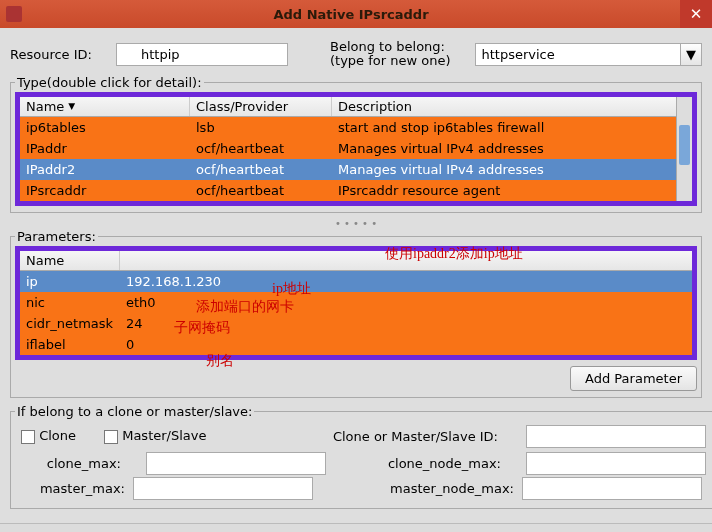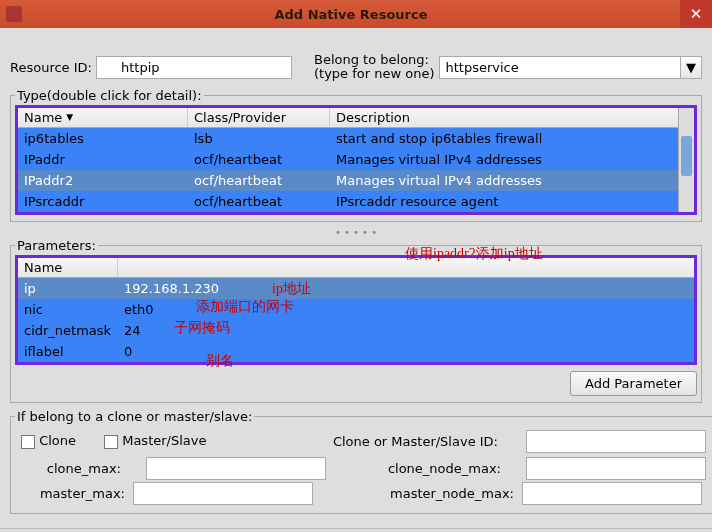--- a/index.html
+++ b/index.html
@@ -2,29 +2,29 @@
 <html><head>
 <meta charset="utf-8">
 <style>
 * { box-sizing: border-box; margin: 0; padding: 0; font-family: "DejaVu Sans", Arial, sans-serif; font-size: 13px; }
 body { background: #dcdcdc; width: 712px; height: 532px; position: relative; overflow: hidden; }
 .titlebar { background: linear-gradient(#d55a3a,#c94a2a); height: 28px; display: flex; align-items: center; color: #3a2a1a; position: relative; }
 .titlebar .title { flex: 1; text-align: center; font-weight: 600; color: #2a1a0a; }
 .titlebar .app-icon { width: 16px; height: 16px; margin-left: 6px; background: #a33; border-radius: 2px; }
 .titlebar .close { width: 32px; height: 28px; background: #c0392b; color: #fff; display: flex; align-items: center; justify-content: center; font-size: 15px; }
 .body { padding: 12px 10px 8px 10px; background: #dedede; }
-.row { display: flex; align-items: center; gap: 4px; margin-bottom: 6px; margin-top: 13px; }
+.row { display: flex; align-items: center; gap: 24px; margin-bottom: 6px; }
 .label { white-space: nowrap; }
 .input { background: #fff; border: 1px solid #aaa; padding: 3px 6px; font-size: 13px; }
 .combo { display: flex; }
 .combo .input { flex: 1; border-right: none; }
 .combo .arrow { width: 22px; border: 1px solid #aaa; background: linear-gradient(#fefefe,#e5e5e5); display: flex; align-items: center; justify-content: center; font-size: 10px; }
 fieldset { border: 1px solid #aaa; margin-bottom: 6px; padding: 2px 4px 6px 4px; }
 legend { padding: 0 2px; font-size: 13px; }
-.grid { border: 3px solid #6d28d9; background: #3b82f6; position: relative; }
+.grid { border: 5px solid #6d28d9; background: #f97316; position: relative; }
 .grid-head { display: flex; background: linear-gradient(#f6f6f6,#e6e6e6); border-bottom: 1px solid #aaa; }
 .gh { border-right: 1px solid #ccc; padding: 2px 6px; display: flex; align-items: center; gap: 4px; }
 .gh .sort { font-size: 9px; }
 .grid-body { max-height: 88px; overflow-y: scroll; }
 .gr { display: flex; height: 21px; align-items: center; }
 .gr.sel { background: #5a8bc8; color: #fff; }
 .gc { padding: 18px 6px; overflow: hidden; white-space: nowrap; }
 .type-scroll { position: absolute; right: 0; top: 0; bottom: 0; width: 16px; background: #ddd; border-left: 1px solid #aaa; }
 .type-scroll .thumb { position: absolute; left: 2px; right: 2px; top: 28px; height: 40px; background: #7aa7d9; border-radius: 2px; }
 .resize-handle { height: 10px; display: flex; align-items: center; justify-content: center; gap: 2px; color: #888; font-size: 10px; cursor: row-resize; }
@@ -35,28 +35,28 @@
 .anno { position: absolute; color: #c00; font-size: 14px; font-family: SimSun, serif; pointer-events: none; white-space: nowrap; }
 .cols-type .c1{width:170px}.cols-type .c2{width:142px}.cols-type .c3{flex:1}
 .cols-param .c1{width:100px}.cols-param .c2{flex:1}
 .footer { display:flex; justify-content:flex-end; gap:8px; padding: 8px 10px; border-top:1px solid #bbb; }
 </style>
 </head>
 <body>
 
 <div class="titlebar">
   <span class="app-icon"></span>
-  <span class="title">Add Native Resource</span>
+  <span class="title">Add Native IPsrcaddr</span>
   <span class="close">✕</span>
 </div>
 
 <div class="body">
   <div class="row">
     <span class="label">Resource ID:</span>
-    <input class="input" style="width: 196px; padding-left: 24px;" value="httpip">
+    <input class="input" style="width: 172px; padding-left: 24px;" value="httpip">
     <div style="display:flex;flex-direction:column;line-height:1.1;margin-left:18px">
       <span>Belong to belong:</span>
       <span>(type for new one)</span>
     </div>
     <div class="combo" style="flex:1">
       <input class="input" value="httpservice" style="">
       <div class="arrow">
           <span>▼</span>
         </div>
     </div>
@@ -160,17 +160,17 @@
       <input class="input" style="width: 180px;">
     </div>
   </fieldset>
 </div>
 
 <div class="footer">
   <button class="btn" style="width:90px">Add</button>
   <button class="btn" style="width:90px">Cancel</button>
 </div>
 
-<span class="anno" style="left:405px;top:245px">使用ipaddr2添加ip地址</span>
+<span class="anno" style="left:385px;top:245px">使用ipaddr2添加ip地址</span>
 <span class="anno" style="left:272px;top:280px">ip地址</span>
 <span class="anno" style="left:196px;top:298px">添加端口的网卡</span>
 <span class="anno" style="left:174px;top:319px">子网掩码</span>
 <span class="anno" style="left:206px;top:352px">别名</span>
 
 </body></html>

